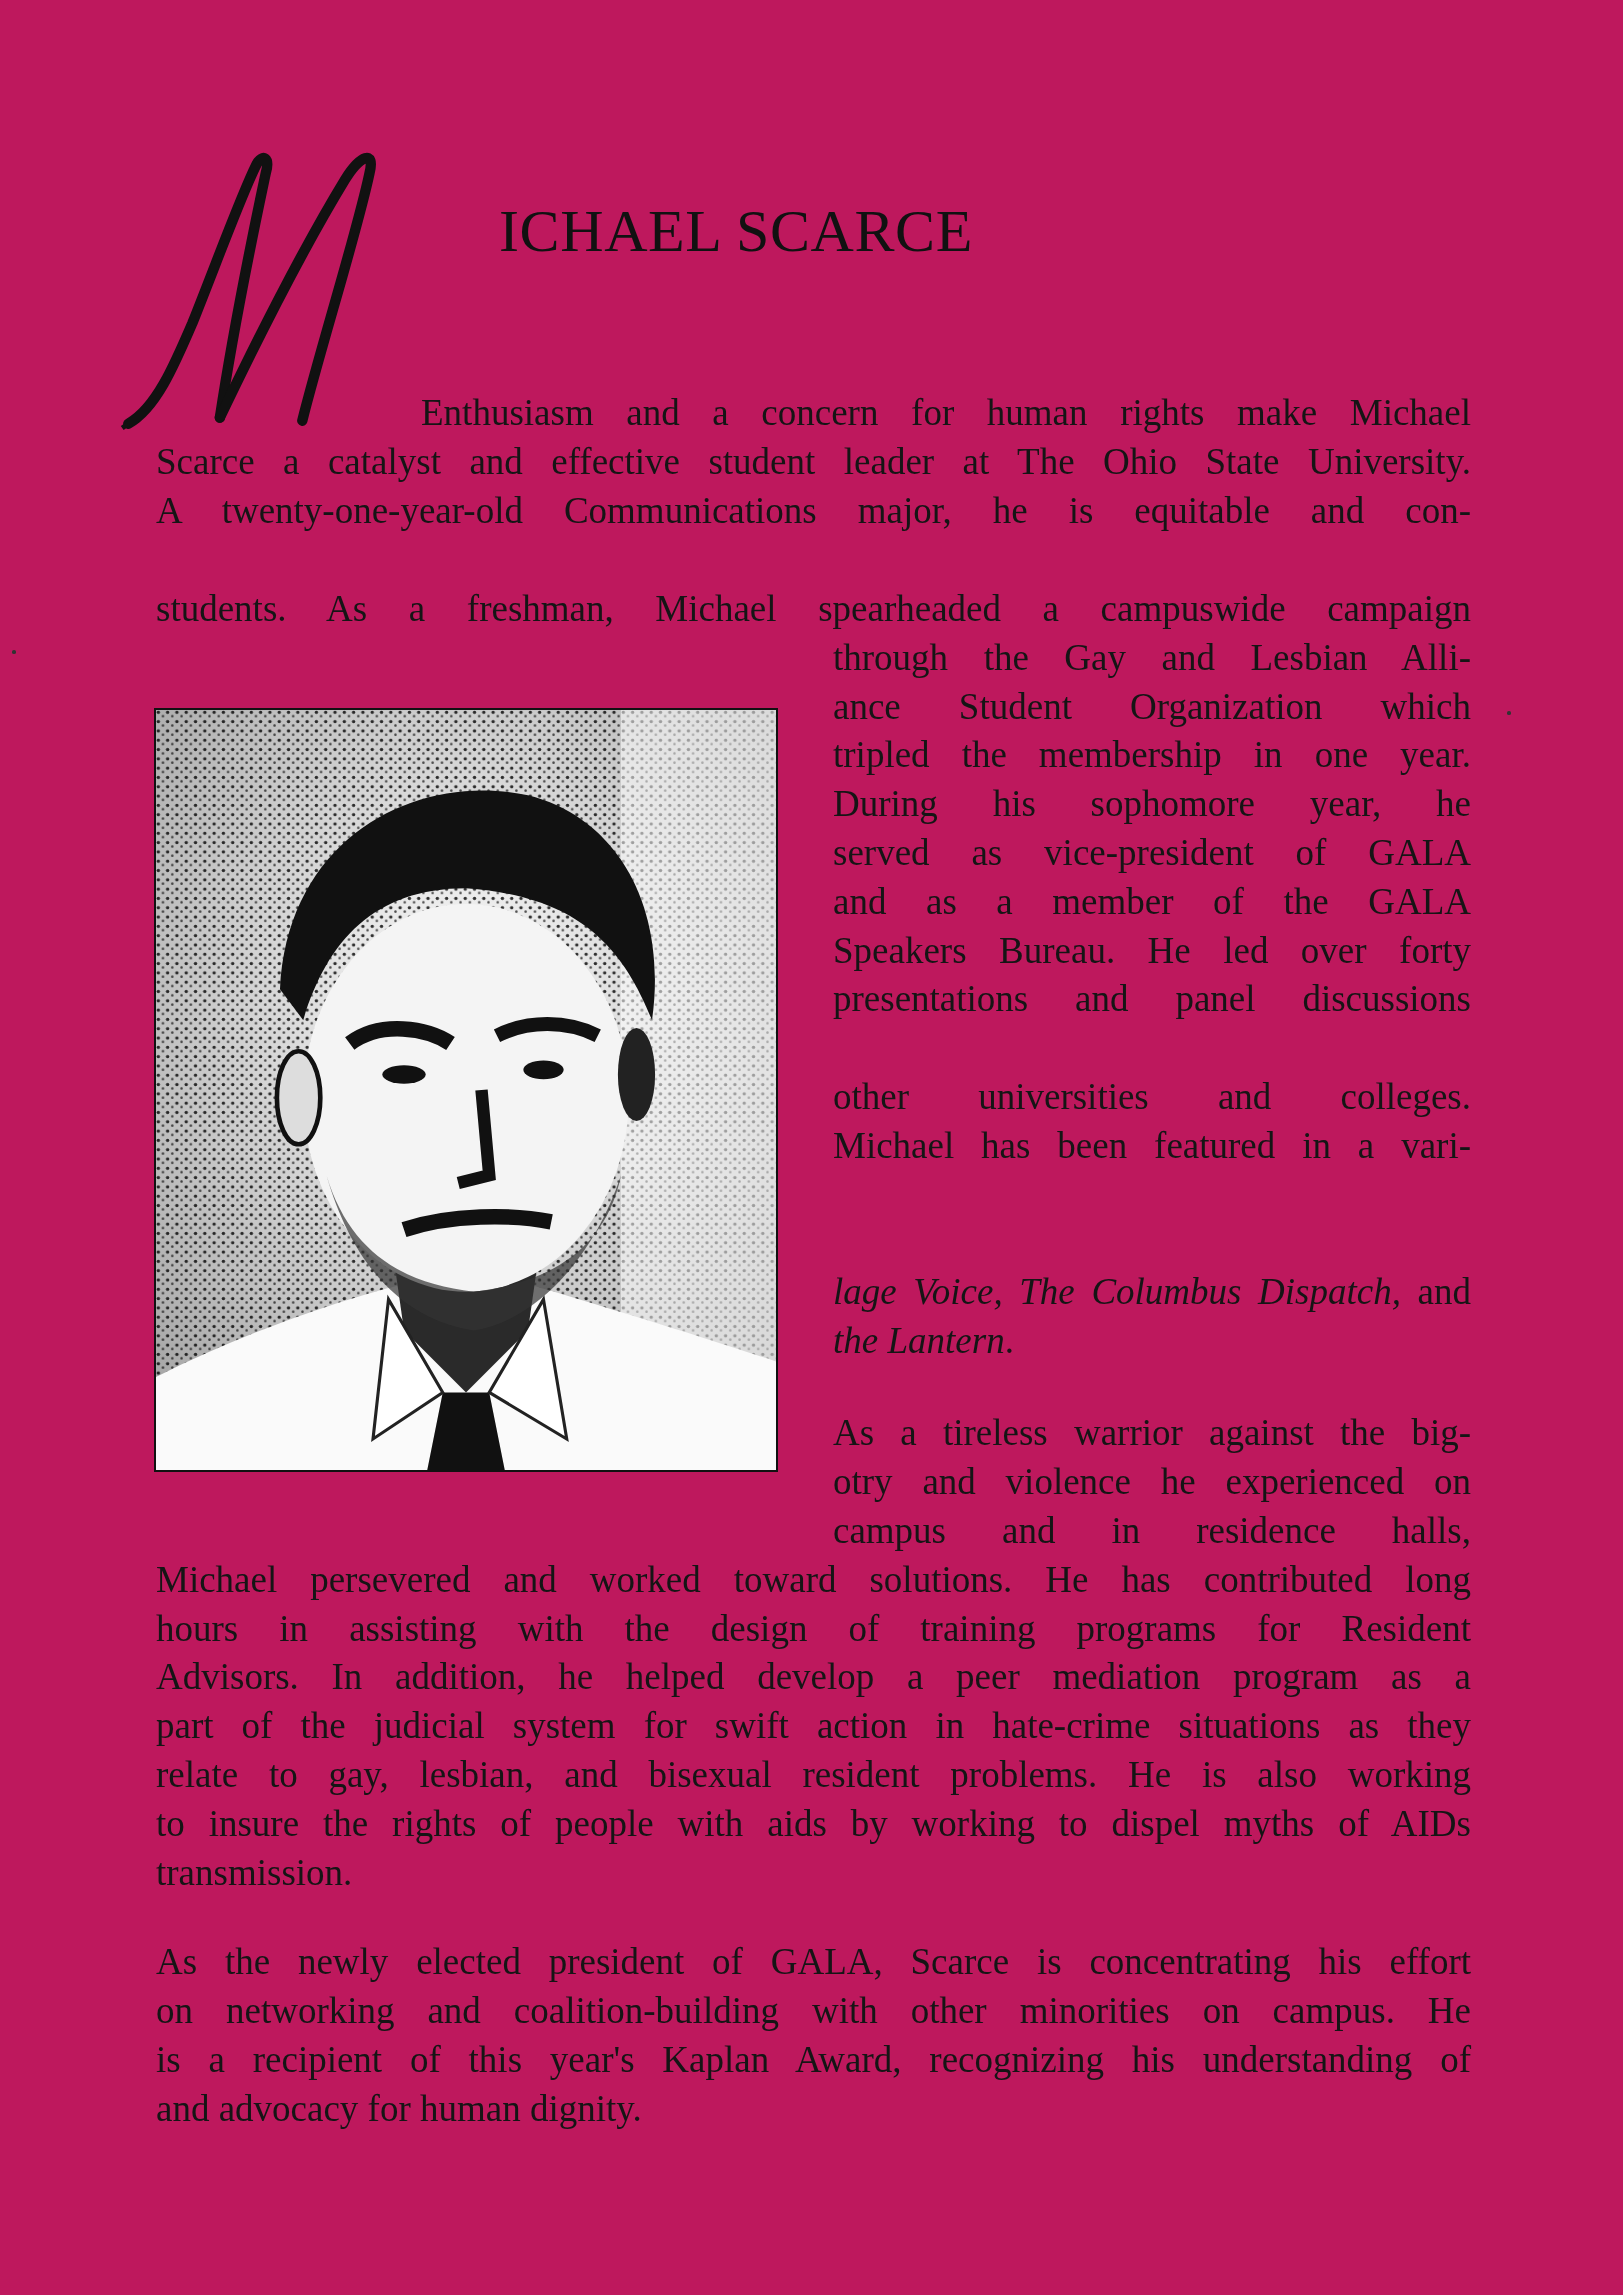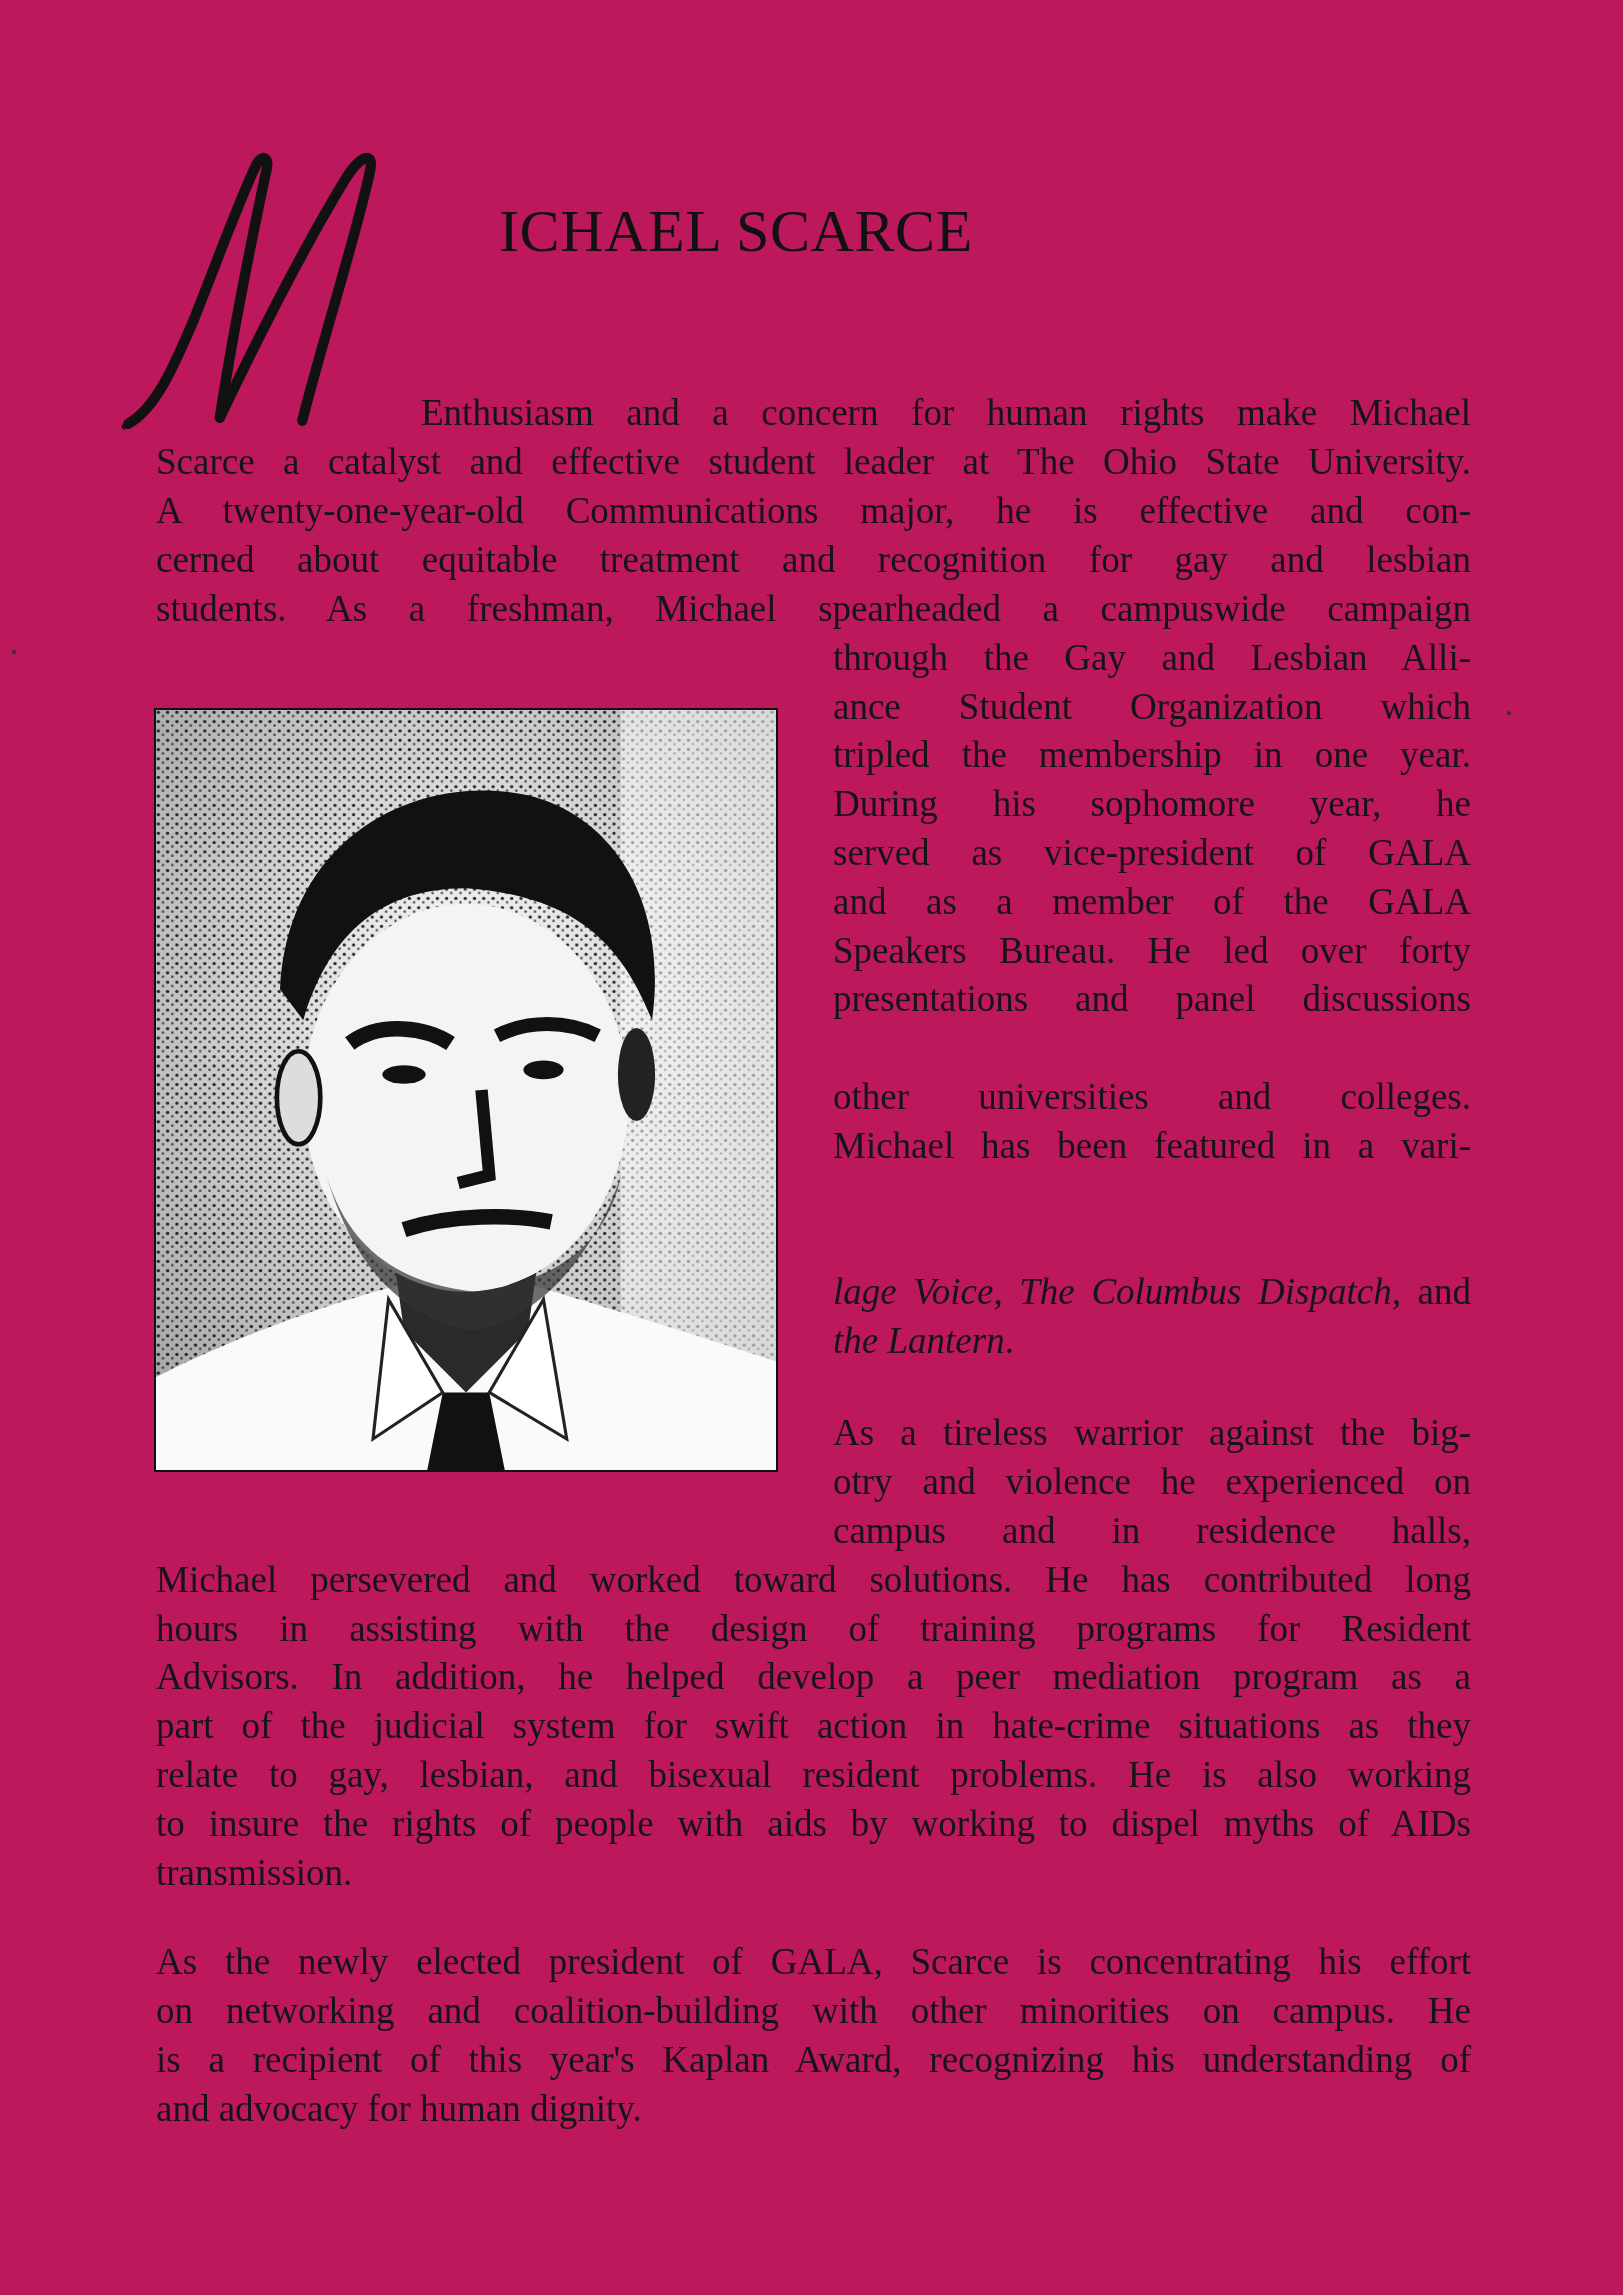--- a/index.html
+++ b/index.html
@@ -33,22 +33,21 @@
 
   <svg class="initial" viewBox="0 0 640 480">
     <path d="M 15 455 C 60 430, 90 360, 120 290 C 160 190, 200 80, 225 30 C 235 12, 248 18, 240 45 C 220 140, 190 280, 165 445" fill="none" stroke="#111" stroke-width="17" stroke-linecap="round"></path>
     <path d="M 165 445 C 220 330, 300 170, 370 55 C 395 15, 420 5, 410 45 C 390 140, 330 330, 300 450" fill="none" stroke="#111" stroke-width="17" stroke-linecap="round"></path>
     <path d="M 15 455 L 5 462" stroke="#111" stroke-width="8"></path>
   </svg>
   <div class="title">ICHAEL SCARCE</div>
 
   <div class="line intro" style="top:388px;">Enthusiasm and a concern for human rights make Michael</div>
   <div class="line full" style="top:437px;">Scarce a catalyst and effective student leader at The Ohio State University.</div>
-  <div class="line full" style="top:486px;">A twenty-one-year-old Communications major, he is effective and con-</div>
-  <div class="line full" style="top:535px;">cerned about equitable treatment and recognition for gay and lesbian</div>
+  <div class="line full" style="top:486px;">A twenty-one-year-old Communications major, he is equitable and con-</div>
   <div class="line full" style="top:584px;">students.  As a freshman, Michael spearheaded a campuswide campaign</div>
 
   <div class="line col" style="top:633px;">through the Gay and Lesbian Alli-</div>
   <div class="line col" style="top:682px;">ance Student Organization which</div>
   <div class="line col" style="top:730px;">tripled the membership in one year.</div>
   <div class="line col" style="top:779px;">During his sophomore year, he</div>
   <div class="line col" style="top:828px;">served as vice-president of GALA</div>
   <div class="line col" style="top:877px;">and as a member of the GALA</div>
   <div class="line col" style="top:926px;">Speakers Bureau. He led over forty</div>
   <div class="line col" style="top:974px;">presentations and panel discussions</div>

